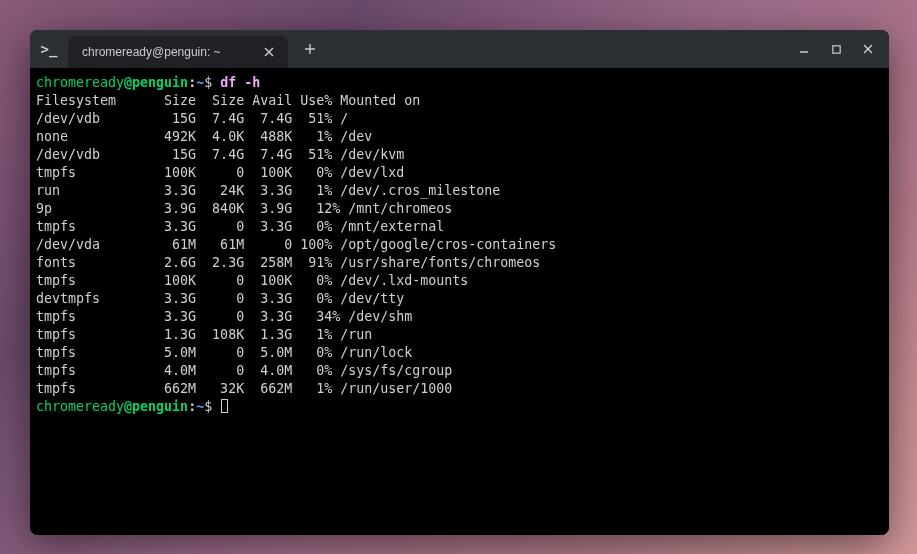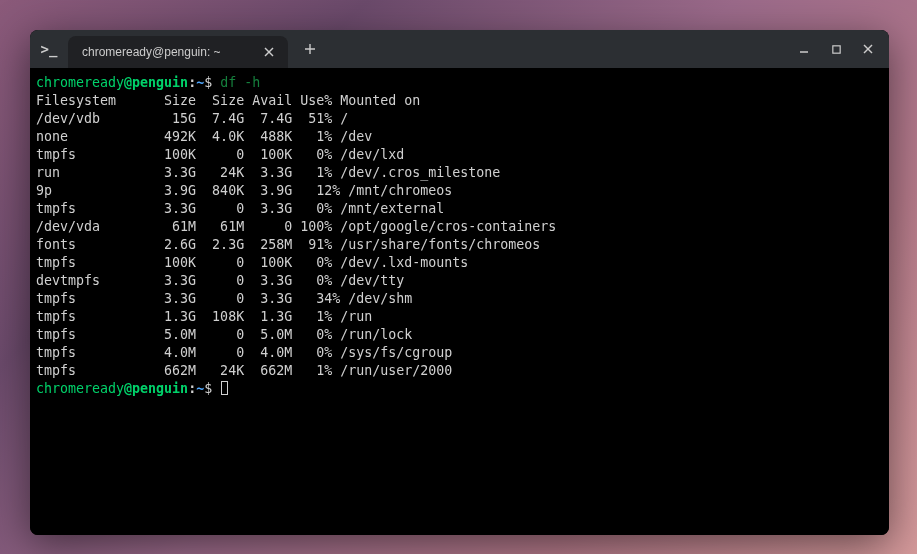--- a/index.html
+++ b/index.html
@@ -104,21 +104,21 @@
     font-size: 13.3px;
     line-height: 18px;
     overflow: hidden;
   }
   .line { white-space: pre; }
   .user { color: #00d26a; font-weight: normal; }
   .host { color: #00d26a; font-weight: bold; }
   .colon { color: #d0d0d0; font-weight: bold; }
   .path { color: #4fa8ff; font-weight: bold; }
   .dollar { color: #d0d0d0; }
-  .cmd { color: #15803d; }
+  .cmd { color: #f0abfc; font-weight: bold; }
   .cursor {
     display: inline-block;
     width: 7px;
     height: 14px;
     border: 1px solid #d0d0d0;
     vertical-align: -2px;
     margin-left: 1px;
   }
 </style>
 </head>
@@ -166,29 +166,30 @@
       </div>
     </div>
   </div>
 
   <div class="terminal-body">
     <div class="line"><span class="user">chromeready</span><span class="host">@</span><span class="host">penguin</span><span class="colon">:</span><span class="path">~</span><span class="dollar">$</span> <span class="cmd">df -h</span></div>
     <div class="line">Filesystem      Size  Size Avail Use% Mounted on</div>
     <div id="output-rows">
         <div class="line">/dev/vdb         15G  7.4G  7.4G  51% /</div>
         <div class="line">none            492K  4.0K  488K   1% /dev</div>
+        <div class="line">/dev/vdb         15G  7.4G  7.4G  51% /dev/kvm</div>
         <div class="line">tmpfs           100K     0  100K   0% /dev/lxd</div>
         <div class="line">run             3.3G   24K  3.3G   1% /dev/.cros_milestone</div>
         <div class="line">9p              3.9G  840K  3.9G   12% /mnt/chromeos</div>
         <div class="line">tmpfs           3.3G     0  3.3G   0% /mnt/external</div>
         <div class="line">/dev/vda         61M   61M     0 100% /opt/google/cros-containers</div>
         <div class="line">fonts           2.6G  2.3G  258M  91% /usr/share/fonts/chromeos</div>
         <div class="line">tmpfs           100K     0  100K   0% /dev/.lxd-mounts</div>
         <div class="line">devtmpfs        3.3G     0  3.3G   0% /dev/tty</div>
         <div class="line">tmpfs           3.3G     0  3.3G   34% /dev/shm</div>
         <div class="line">tmpfs           1.3G  108K  1.3G   1% /run</div>
         <div class="line">tmpfs           5.0M     0  5.0M   0% /run/lock</div>
         <div class="line">tmpfs           4.0M     0  4.0M   0% /sys/fs/cgroup</div>
-        <div class="line">tmpfs           662M   24K  662M   1% /run/user/2000</div>
+        <div class="line">tmpfs           662M   32K  662M   1% /run/user/1000</div>
       </div>
     <div class="line"><span class="user">chromeready</span><span class="host">@</span><span class="host">penguin</span><span class="colon">:</span><span class="path">~</span><span class="dollar">$</span> <span class="cursor"></span></div>
   </div>
 </div>
 
 </body></html>

